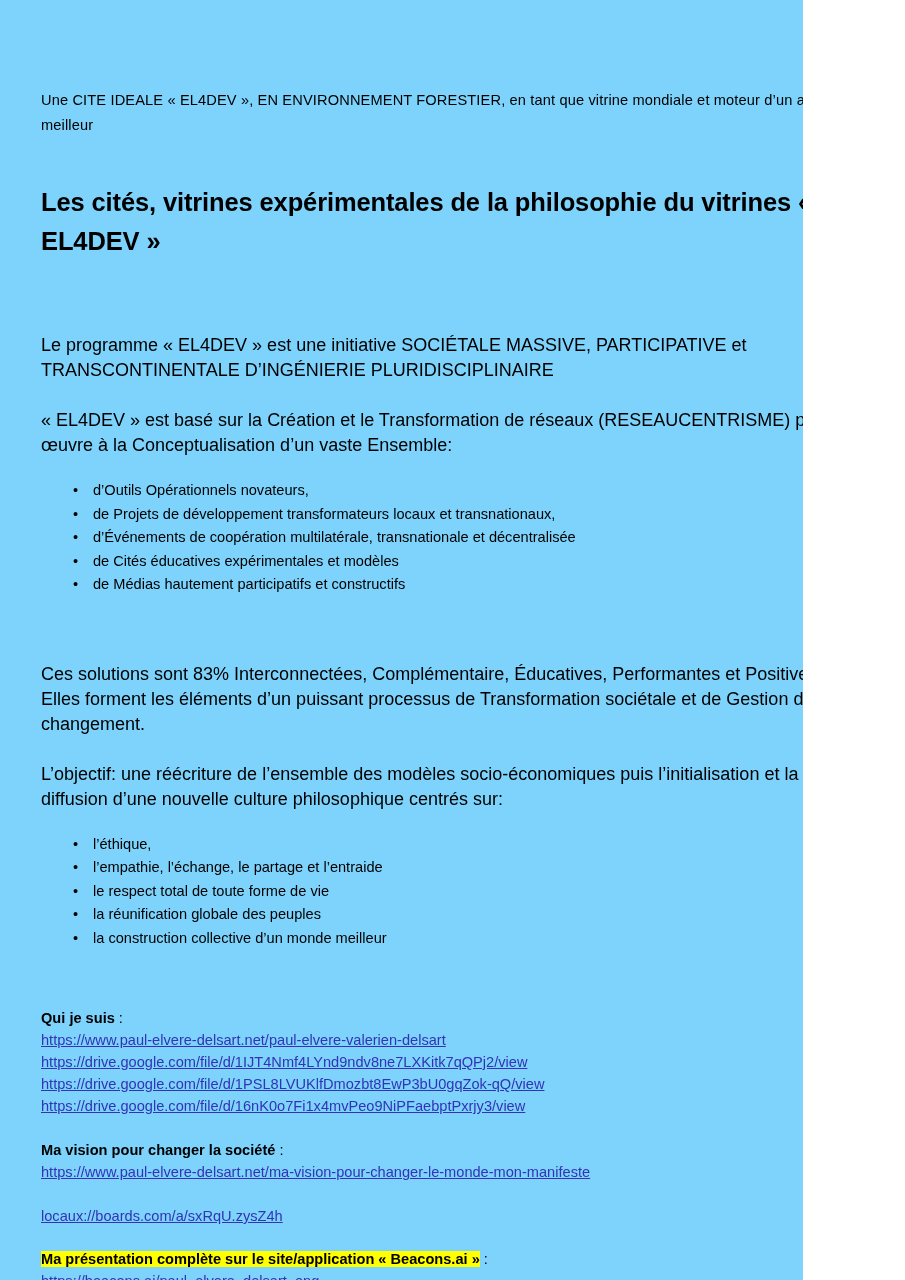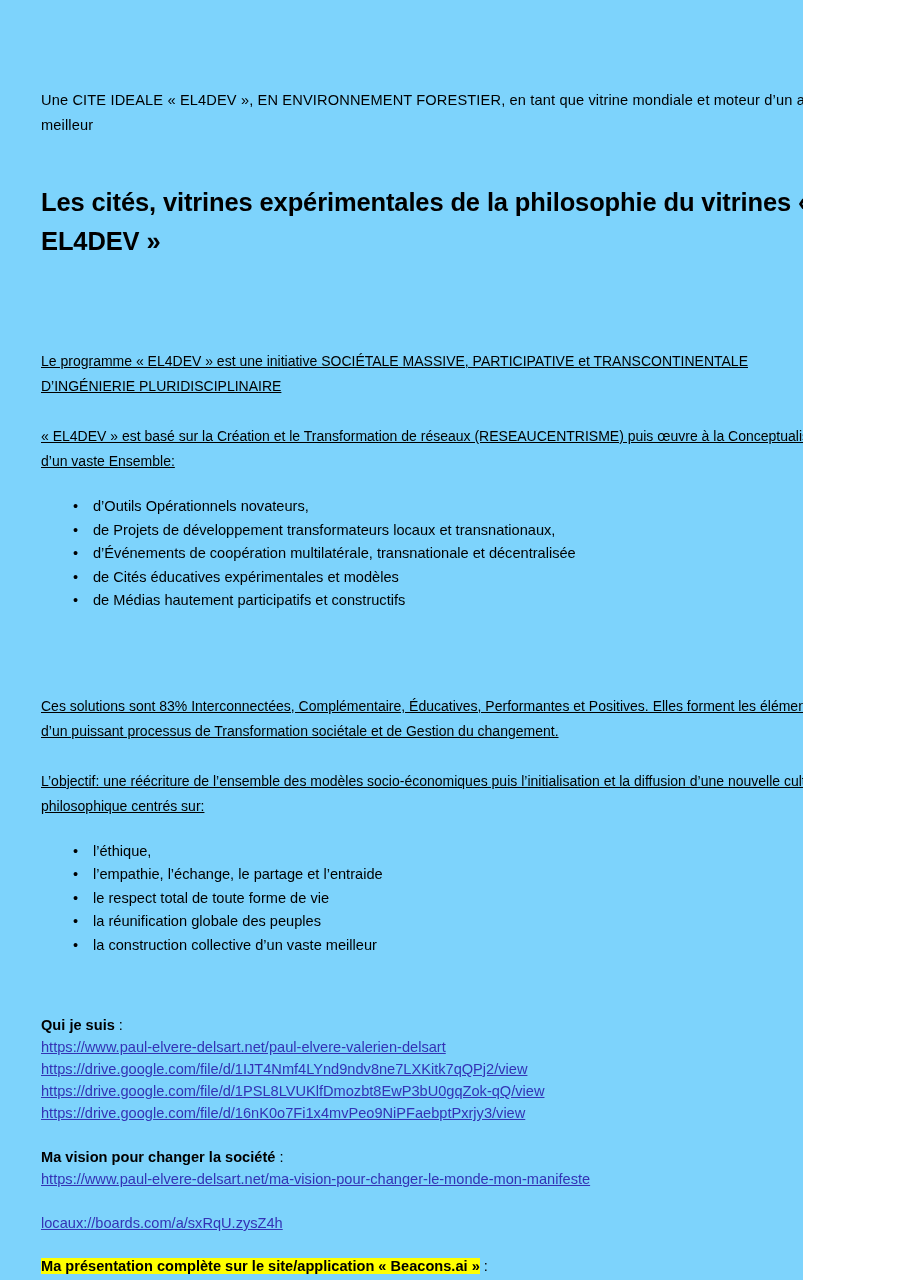--- a/index.html
+++ b/index.html
@@ -47,24 +47,23 @@
     font-weight: bold;
     line-height: 39px;
     margin: 0;
     letter-spacing: -0.005em;
   }
 
   .gap-after-title { height: 70px; }
 
   
   .para {
-    font-size: 14px;
+    font-size: 18px;
     line-height: 25px;
-    margin: 18px 0 25px 0;
-    text-decoration: underline;
+    margin: 2px 0 25px 0;
   }
   .para.tight { margin-bottom: 0; }
 
   
   .bullets {
     margin: 0;
     padding: 0;
     list-style: none;
   }
   .bullets li {
@@ -176,21 +175,21 @@
       <li>
         <span class="bullet-mark">•</span>
         <span>le respect total de toute forme de vie</span>
       </li>
       <li>
         <span class="bullet-mark">•</span>
         <span>la réunification globale des peuples</span>
       </li>
       <li>
         <span class="bullet-mark">•</span>
-        <span>la construction collective d’un vaste meilleur</span>
+        <span>la construction collective d’un monde meilleur</span>
       </li>
     </ul>
 
     <div class="gap-list-bottom-2"></div>
 
     <div class="link-group">
       <p class="link-heading"><span>Qui je suis</span><span class="suffix"> :</span></p>
       <a href="#" class="doc-link">https://www.paul-elvere-delsart.net/paul-elvere-valerien-delsart</a>
       <a href="#" class="doc-link">https://drive.google.com/file/d/1IJT4Nmf4LYnd9ndv8ne7LXKitk7qQPj2/view</a>
       <a href="#" class="doc-link">https://drive.google.com/file/d/1PSL8LVUKlfDmozbt8EwP3bU0gqZok-qQ/view</a>

